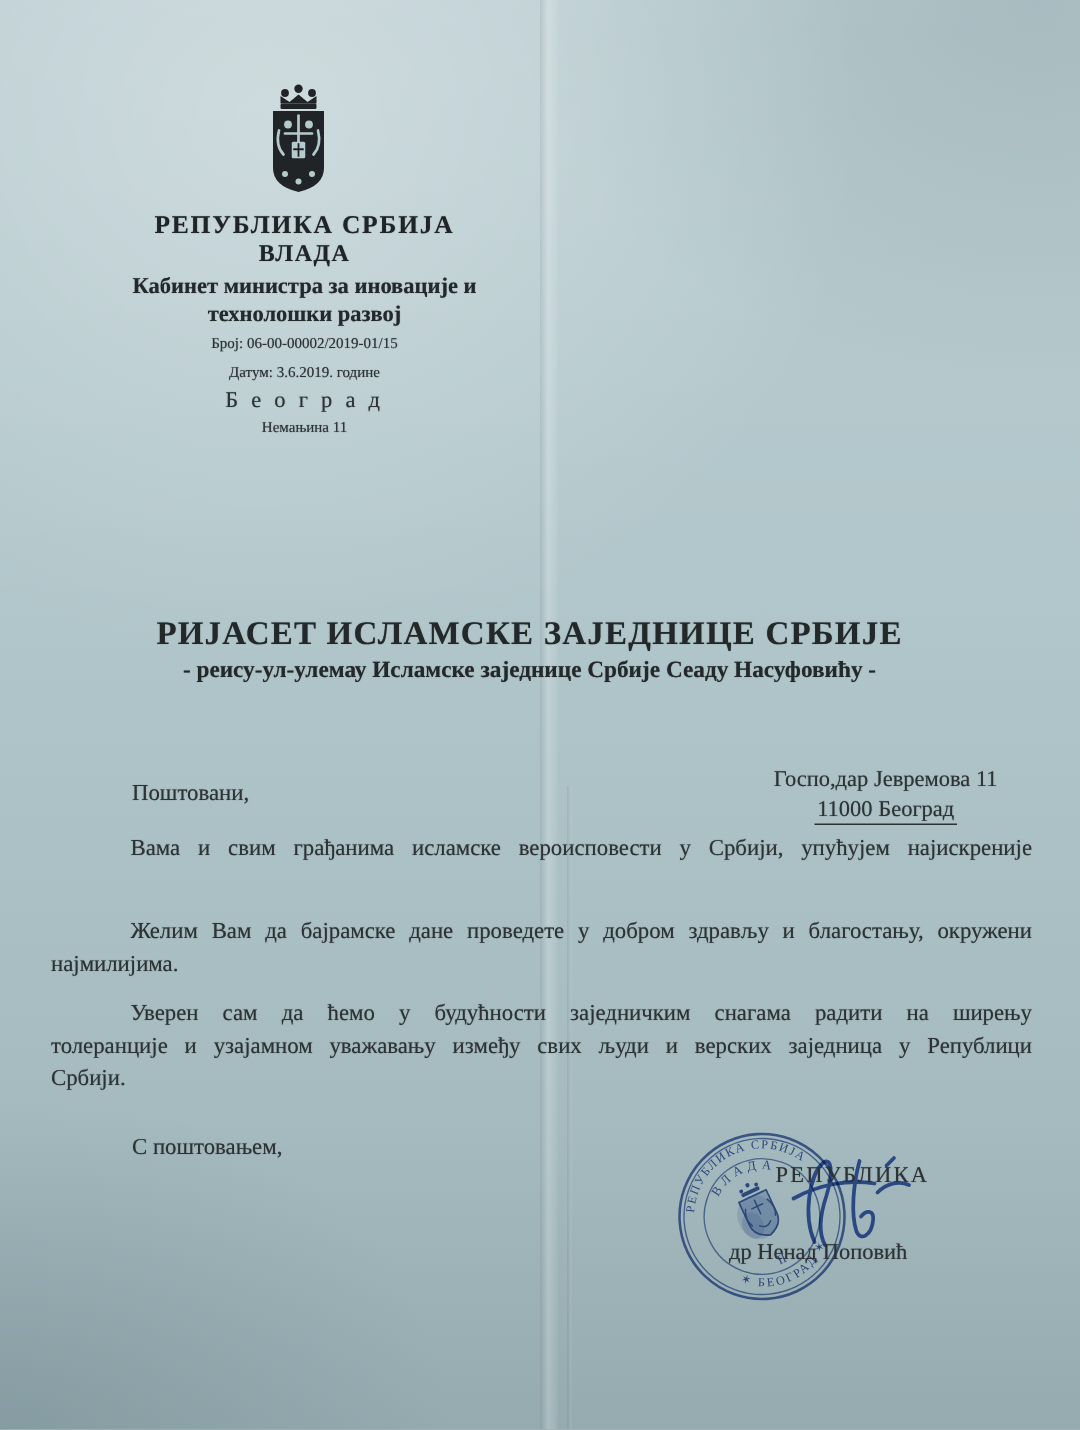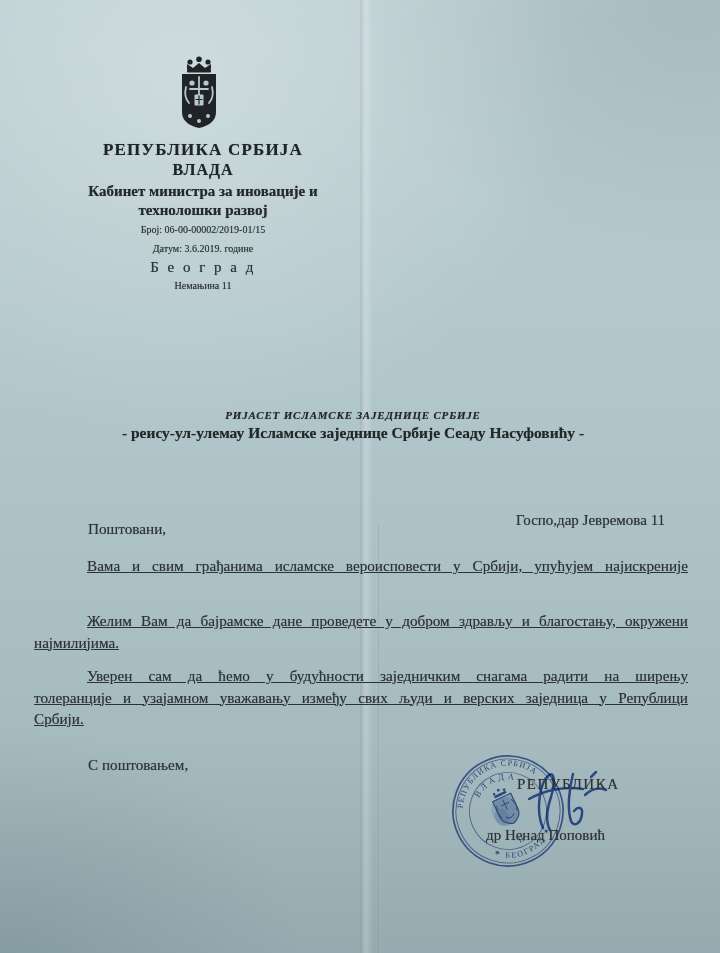--- a/index.html
+++ b/index.html
@@ -24,28 +24,28 @@
   .ink { text-shadow:0 0 0.7px rgba(40,45,48,0.55); }
   .arms { position:absolute; left:168px; top:56px; width:62px; height:86px; filter:blur(0.2px); }
   .letterhead { position:absolute; left:28px; top:140px; width:350px; text-align:center; }
   .lh-republic { font-size:17px; font-weight:bold; letter-spacing:1.2px; color:#1f2426; }
   .lh-vlada    { font-size:16px; font-weight:bold; letter-spacing:1px; color:#1f2426; margin-top:1px; }
   .lh-office   { font-size:15px; font-weight:bold; line-height:19px; color:#23282a; }
   .lh-office.first { margin-top:3px; }
   .lh-meta { font-size:10px; line-height:19px; }
   .lh-city { font-size:15px; letter-spacing:2.5px; line-height:18px; }
   .recipient { position:absolute; left:0; top:409px; width:706px; text-align:center; color:#23282a; }
-  .r-title { font-size:11px; font-weight:bold; letter-spacing:0.8px;font-style:italic; }
+  .r-title { font-size:22px; font-weight:bold; letter-spacing:0.8px; }
   .r-sub   { font-size:15.5px; font-weight:bold; margin-top:3px; }
   .address { position:absolute; left:488px; top:466px; width:205px; text-align:center; font-size:15px; line-height:20px;margin-top:44px; }
   .addr-underline { border-bottom:1.2px solid #2d3234; padding:0 2px 1px 2px; }
   .salutation { position:absolute; left:88px; top:520px; font-size:15.2px; }
   .para { position:absolute; left:34px; width:654px; font-size:15.2px; line-height:21.5px; }
   .para.p1 { top:555px; } .para.p2 { top:610px; } .para.p3 { top:665px; }
-  .bline { text-align:justify; text-align-last:justify;text-decoration:underline; }
+  .bline { text-align:justify; text-align-last:justify; }
   .bline.first { padding-left:53px; }
   .bline.lastline { text-align-last:left; }
   .closing { position:absolute; left:88px; top:756px; font-size:15.2px; }
   .minister-title { position:absolute; left:517px; top:776px; font-size:15px; letter-spacing:1.5px; }
   .minister-name  { position:absolute; left:486px; top:827px; font-size:15px; }
   .stamp { position:absolute; left:440px; top:743px; width:136px; height:136px; mix-blend-mode:multiply; opacity:0.92; }
   .signature { position:absolute; left:523px; top:764px; width:100px; height:88px; mix-blend-mode:multiply; }
 </style>
 </head>
 <body>
@@ -94,20 +94,21 @@
     <div class="lh-meta">Немањина 11</div>
   </div>
 
   <div class="recipient ink">
     <div class="r-title">РИЈАСЕТ ИСЛАМСКЕ ЗАЈЕДНИЦЕ СРБИЈЕ</div>
     <div class="r-sub">- реису-ул-улемау Исламске заједнице Србије Сеаду Насуфовићу -</div>
   </div>
 
   <div class="address ink">
     <div>Госпо,дар Јевремова 11</div>
+    <div><span class="addr-underline">11000 Београд</span></div>
   </div>
 
   <div class="salutation ink">Поштовани,</div>
 
   <div class="para p1 ink">
     <div class="bline first">Вама и свим грађанима исламске вероисповести у Србији, упућујем најискреније</div>
   </div>
 
   <div class="para p3 ink">
     <div class="bline first">Уверен сам да ћемо у будућности заједничким снагама радити на ширењу</div>

